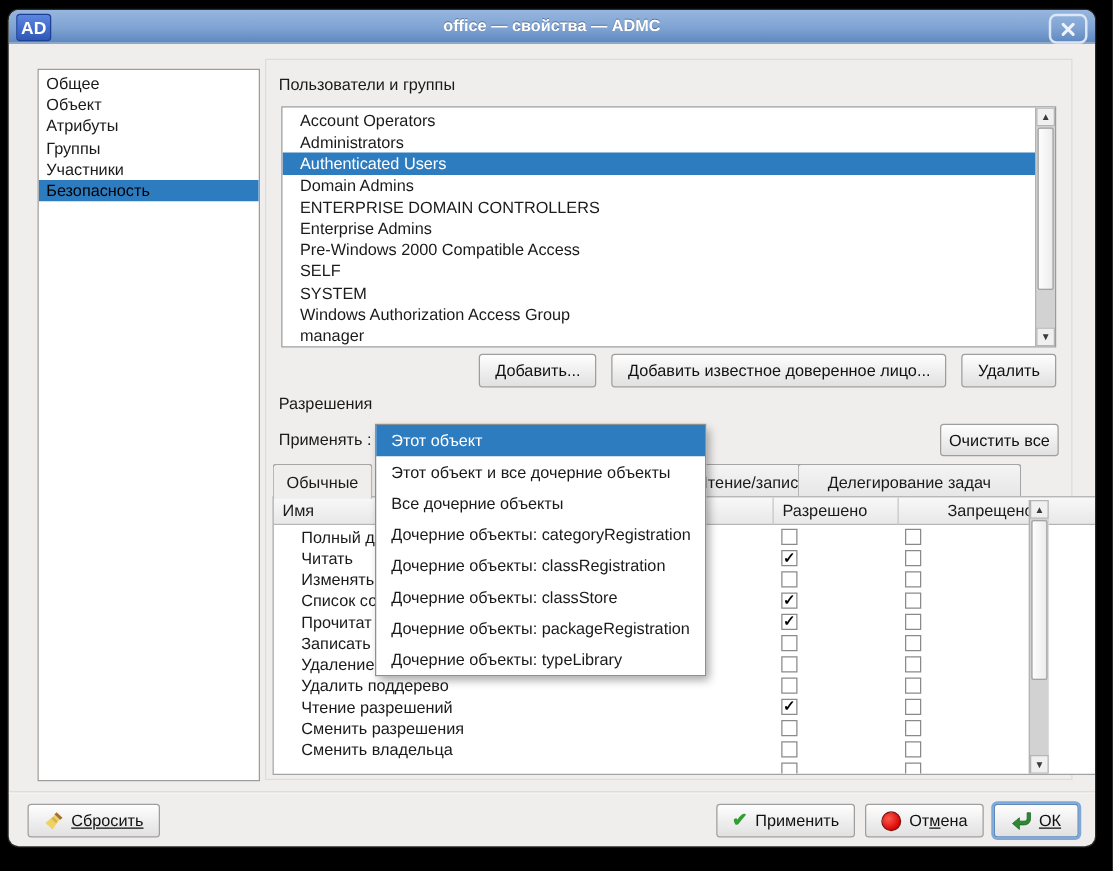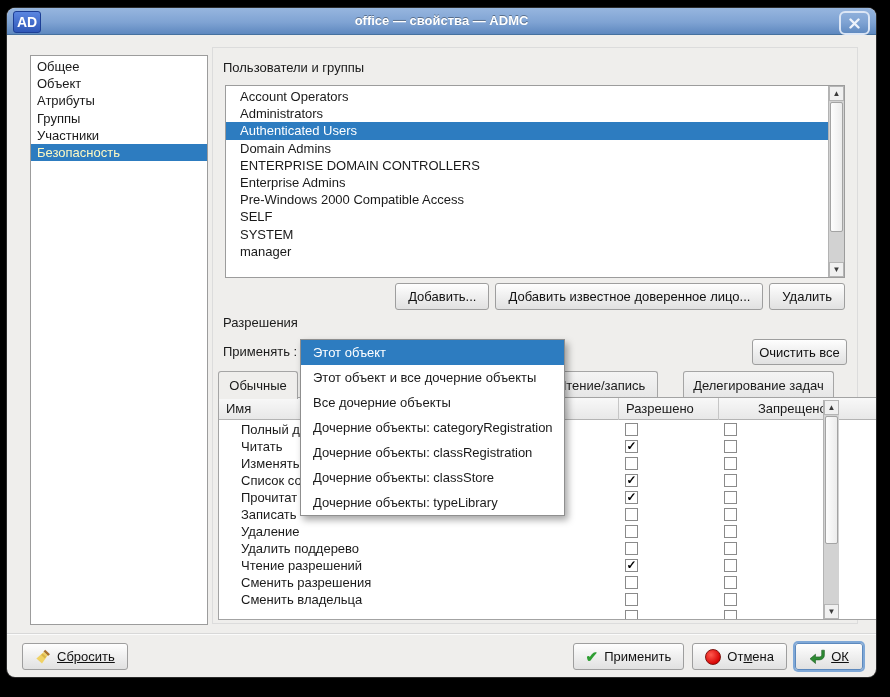--- a/index.html
+++ b/index.html
@@ -19,57 +19,57 @@
   #close-btn{position:absolute;right:6px;top:3px;width:27px;height:20px;border:2px solid #dce6f5;
              border-radius:6px;display:flex;align-items:center;justify-content:center;cursor:default;}
   
   #wbody{position:absolute;left:0;top:26px;right:0;bottom:0;}
   .panel-frame{position:absolute;left:205px;top:13px;width:644px;height:575px;
                border:1px solid #dcdcdc;background:#efeeec;}
   
   #sidebar{position:absolute;left:23px;top:21px;width:178px;height:570px;background:#fff;
            border:1px solid #9c9c9c;overflow:hidden;padding-top:2px;box-sizing:border-box;}
   .side-item{height:17.2px;line-height:17.2px;padding-left:6px;white-space:nowrap;}
-  .side-item.sel{background:var(--selection,#2d7cc0);color:#fef9c3;}
+  .side-item.sel{background:var(--selection,#2d7cc0);color:#000000;}
   
   #users-label{position:absolute;left:216px;top:26px;}
   #users-list{position:absolute;left:218px;top:51px;width:620px;height:193px;background:#fff;
               border:1px solid #9c9c9c;box-sizing:border-box;overflow:hidden;padding-top:2px;}
   .user-item{height:17.2px;line-height:17.2px;padding-left:14px;white-space:nowrap;}
   .user-item.sel{background:var(--selection,#2d7cc0);color:#fff;}
   
   .sbar{position:absolute;width:16px;background:#d2d2d2;border-left:1px solid #b3b3b3;box-sizing:border-box;}
   .sb-up,.sb-down{position:absolute;left:0;right:0;height:15px;background:#f0f0f0;border:1px solid #b5b5b5;
                   box-sizing:border-box;display:flex;align-items:center;justify-content:center;
                   font-size:8px;color:#3a3a3a;line-height:1;}
   .sb-up{top:0;} .sb-down{bottom:0;}
   .sb-thumb{position:absolute;left:1px;right:1px;background:linear-gradient(90deg,#fdfdfd,#ececec);
             border:1px solid #a3a3a3;border-radius:2px;box-sizing:border-box;}
   
   .btn{display:inline-flex;align-items:center;justify-content:center;gap:6px;height:27px;padding:0 12px;
        background:linear-gradient(#fefefe,#ececec 60%,#e1e1e1);border:1px solid #9e9e9e;border-radius:3px;
        font-size:13px;color:#111;white-space:nowrap;box-sizing:border-box;}
-  #list-buttons{position:absolute;left:218px;top:249px;width:620px;display:flex;justify-content:flex-end;gap:6px;}
+  #list-buttons{position:absolute;left:218px;top:249px;width:620px;display:flex;justify-content:flex-end;gap:12px;}
   
   #perm-label{position:absolute;left:216px;top:281px;}
   #apply-label{position:absolute;left:216px;top:305px;height:26px;line-height:26px;}
   #clear-all{position:absolute;left:745px;top:305px;width:95px;height:26px;}
   
   #dropdown{position:absolute;left:293px;top:305px;width:263px;background:#fff;border:1px solid #8f8f8f;
             z-index:60;box-shadow:3px 4px 7px rgba(0,0,0,.35);}
   .dd-item{height:25px;line-height:25px;padding-left:12px;white-space:nowrap;}
   .dd-item.sel{background:var(--selection,#2d7cc0);color:#fff;}
   
   .tab{position:absolute;top:337px;height:27px;box-sizing:border-box;border:1px solid #a5a5a5;
        border-bottom:none;border-radius:3px 3px 0 0;background:linear-gradient(#f4f4f4,#e6e6e6);
        display:flex;align-items:center;justify-content:center;padding:0 4px;}
   .tab.active{background:#efeeec;height:28px;z-index:5;}
   #tab-common{left:211px;width:80px;}
   #tab-rw{left:538px;width:113px;}
-  #tab-deleg{left:676px;width:151px;}
+  #tab-deleg{left:631px;width:179px;}
   
   #perm-frame{position:absolute;left:211px;top:363px;width:752px;height:223px;background:#fff;
               border:1px solid #a3a3a3;box-sizing:border-box;overflow:hidden;}
   #perm-header{position:absolute;left:0;top:0;right:0;height:22px;
                background:linear-gradient(#f8f8f8,#e8e8e8);border-bottom:1px solid #b4b4b4;box-sizing:border-box;}
   .hcell{position:absolute;top:0;height:22px;line-height:21px;padding-left:7px;box-sizing:border-box;}
   #hc-name{left:0;width:399px;}
   #hc-allowed{left:399px;width:100px;border-left:1px solid #c6c6c6;}
   #hc-denied{left:499px;width:105px;border-left:1px solid #c6c6c6;padding-left:39px;}
   #perm-rows{position:absolute;left:0;top:23px;right:18px;bottom:0;overflow:hidden;}
@@ -127,20 +127,21 @@
         <div id="users-rows">
             <div class="user-item">Account Operators</div>
             <div class="user-item">Administrators</div>
             <div class="user-item sel">Authenticated Users</div>
             <div class="user-item">Domain Admins</div>
             <div class="user-item">ENTERPRISE DOMAIN CONTROLLERS</div>
             <div class="user-item">Enterprise Admins</div>
             <div class="user-item">Pre-Windows 2000 Compatible Access</div>
             <div class="user-item">SELF</div>
             <div class="user-item">SYSTEM</div>
+            <div class="user-item">Windows Authorization Access Group</div>
             <div class="user-item">manager</div>
           </div>
         <div class="sbar" id="list-sbar">
           <div class="sb-up">
               <span>▲</span>
             </div>
           <div class="sb-thumb" style="top:16px;height:130px;"></div>
           <div class="sb-down">
               <span>▼</span>
             </div>
@@ -240,20 +241,21 @@
         </div>
       </div>
 
       <div id="dropdown">
           <div class="dd-item sel">Этот объект</div>
           <div class="dd-item">Этот объект и все дочерние объекты</div>
           <div class="dd-item">Все дочерние объекты</div>
           <div class="dd-item">Дочерние объекты: categoryRegistration</div>
           <div class="dd-item">Дочерние объекты: classRegistration</div>
           <div class="dd-item">Дочерние объекты: classStore</div>
+          <div class="dd-item">Дочерние объекты: packageRegistration</div>
           <div class="dd-item">Дочерние объекты: typeLibrary</div>
         </div>
 
       <div id="separator"></div>
 
       <button class="btn" id="reset-btn">
         <span>
           <svg width="16" height="16" viewBox="0 0 16 16">
             <path d="M10.2 0.8 L15 5.2 L13 7 L8.5 2.6 Z" fill="#a6702e"></path>
             <path d="M8.8 3 L12.6 6.6 L7 14.6 L1.4 9.4 Z" fill="#f0d264"></path>

